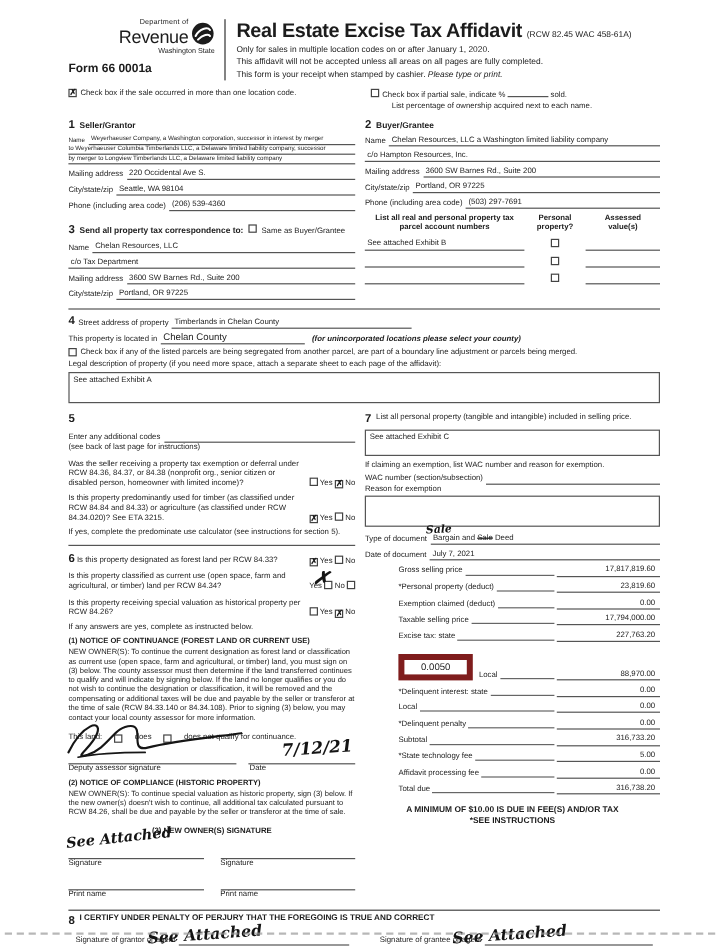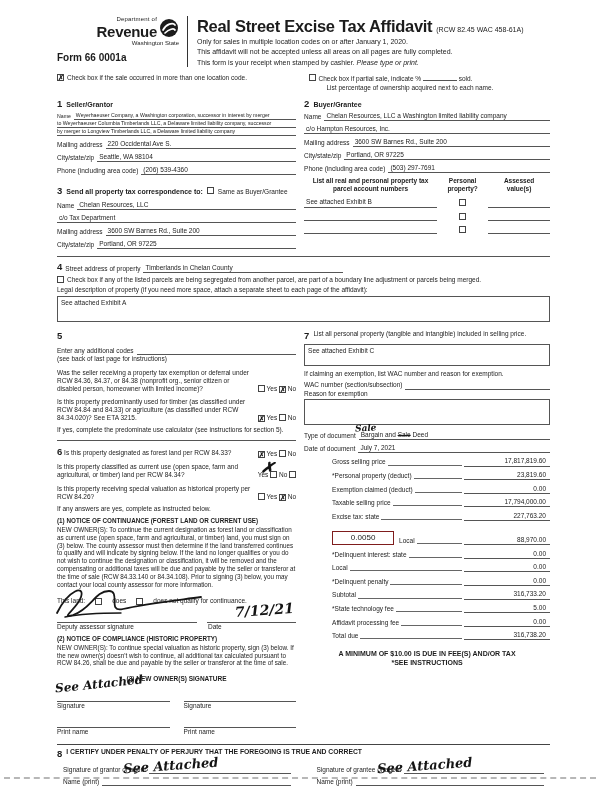--- a/index.html
+++ b/index.html
@@ -9,21 +9,21 @@
     padding: 16px 50px 0 57px;
     font-family: "Liberation Sans", sans-serif; font-size: 6.5px; color: #1c1c1c;
     line-height: 1.25;
   }
   
   .hdr { display: flex; }
   .logo-block { width: 130px; padding-right: 8px; }
   .logo-top { display: flex; justify-content: flex-end; align-items: flex-start; }
   .logo-text { text-align: right; }
   .dept { font-size: 6px; letter-spacing: .2px; }
-  .agency { font-size: 15px; font-weight: bold; letter-spacing: -.3px; line-height: 1; }
+  .agency { font-size: 15px; font-weight: normal; letter-spacing: -.3px; line-height: 1; }
   .statel { font-size: 6px; margin-top: 1px; text-align: right; }
   .swirl { margin-left: 2px; margin-top: 2px; }
   .formnum { font-size: 10px; font-weight: bold; margin-top: 5px; }
   .title-block { border-left: 1.5px solid #333; padding-left: 9px; flex: 1; }
   .title-row { display: flex; align-items: baseline; gap: 4px; }
   .title { font-size: 16.5px; font-weight: bold; letter-spacing: -.3px; }
   .title-ref { font-size: 7px; }
   .hnote { font-size: 7px; margin-top: 1.5px; }
   .it { font-style: italic; }
   
@@ -76,21 +76,21 @@
   .newowner-hand { position: absolute; left: -2px; top: -6px; font-size: 12px; transform: rotate(-6deg); }
   .two-sig { display: flex; gap: 14px; margin-top: 10px; }
   .two-sig > div { flex: 1; }
   
   .box7 { border: 1px solid #555; min-height: 22px; padding: 2px 3px; margin-top: 2px; }
   .boxreason { border: 1px solid #555; min-height: 26px; padding: 2px 3px; margin-top: 1px; }
   .mrow { display: flex; align-items: flex-end; margin-top: 4.5px; }
   .mlabel { white-space: nowrap; }
   .mlead { flex: 1; border-bottom: .8px solid #666; margin: 0 2px; min-width: 8px; height: 1px; align-self: flex-end; margin-bottom: 1px; }
   .mval { width: 86px; border-bottom: .9px solid #555; text-align: right; padding-right: 4px; }
-  .ratebox { border: 1px solid #7f1d1d; width: 62px; text-align: center; font-size: 8px; padding: 1px 0; }
+  .ratebox { border: 5px solid #7f1d1d; width: 62px; text-align: center; font-size: 8px; padding: 1px 0; }
   .minnote { font-weight: bold; text-align: center; margin-top: 10px; font-size: 7px; }
   .doc-correction { position: relative; }
   .struck { text-decoration: line-through; }
   .above-hand { position: absolute; top: -8px; left: -6px; font-size: 9px; transform: rotate(-3deg); }
   
   .sec8 { border-top: 1.2px solid #444; margin-top: 8px; padding-top: 3px; }
   .sec8 .inner { padding: 0 6px; }
   .s8row { display: flex; gap: 26px; }
   .s8row > div { flex: 1; }
   .s8sig { position: relative; }
@@ -115,21 +115,21 @@
             <circle cx="10" cy="10" r="9" fill="#1c1c1c"></circle>
             <path d="M4 12 C7 6, 14 4, 16 7 M6 15 C10 11, 15 10, 16 12" stroke="#fff" stroke-width="1.7" fill="none" stroke-linecap="round"></path>
           </svg>
         </span>
       </div>
       <div class="statel">Washington State</div>
       <div class="formnum">Form 66 0001a</div>
     </div>
     <div class="title-block">
       <div class="title-row">
-        <span class="title">Real Street Excise Tax Affidavit</span>
+        <span class="title">Real Estate Excise Tax Affidavit</span>
         <span class="title-ref">(RCW 82.45 WAC 458-61A)</span>
       </div>
       <div class="hnote">Only for sales in multiple location codes on or after January 1, 2020.</div>
       <div class="hnote">This affidavit will not be accepted unless all areas on all pages are fully completed.</div>
       <div class="hnote">
         <span>This form is your receipt when stamped by cashier.</span>
         <span class="it">Please type or print.</span>
       </div>
     </div>
   </div>
@@ -259,20 +259,26 @@
         </div>
       </div>
     </div>
   </div>
 
   <div class="sec4">
     <div class="fillrow" style="margin-top:0;">
       <span class="secnum" style="margin-right:3px;">4</span>
       <span class="flabel">Street address of property</span>
       <span class="fill" style="max-width:200px;">Timberlands in Chelan County</span>
+      <span style="flex:1;"></span>
+    </div>
+    <div class="fillrow" style="margin-top:2px;">
+      <span class="flabel">This property is located in</span>
+      <span class="fill" style="max-width:130px;font-size:8px;">Chelan County</span>
+      <span class="it" style="margin-left:6px;font-weight:bold;">(for unincorporated locations please select your county)</span>
       <span style="flex:1;"></span>
     </div>
     <div style="display:flex;gap:3px;margin-top:3px;align-items:flex-start;">
       <span class="cb"></span>
       <span>Check box if any of the listed parcels are being segregated from another parcel, are part of a boundary line adjustment or parcels being merged.</span>
     </div>
     <div style="margin-top:2px;">Legal description of property (if you need more space, attach a separate sheet to each page of the affidavit):</div>
     <div class="legalbox">See attached Exhibit A</div>
   </div>
 

